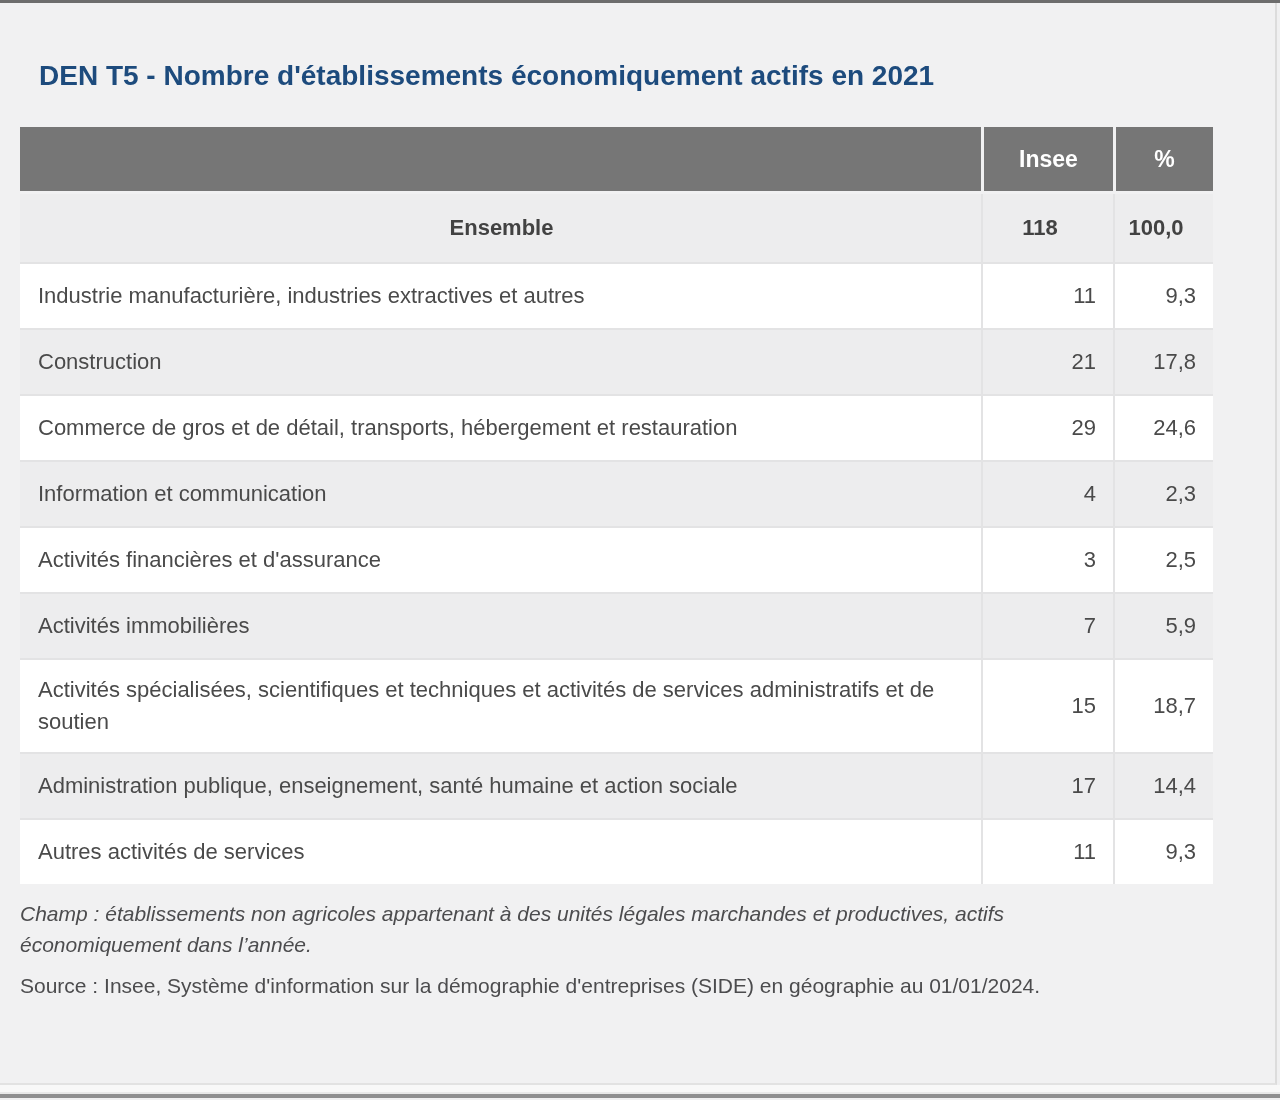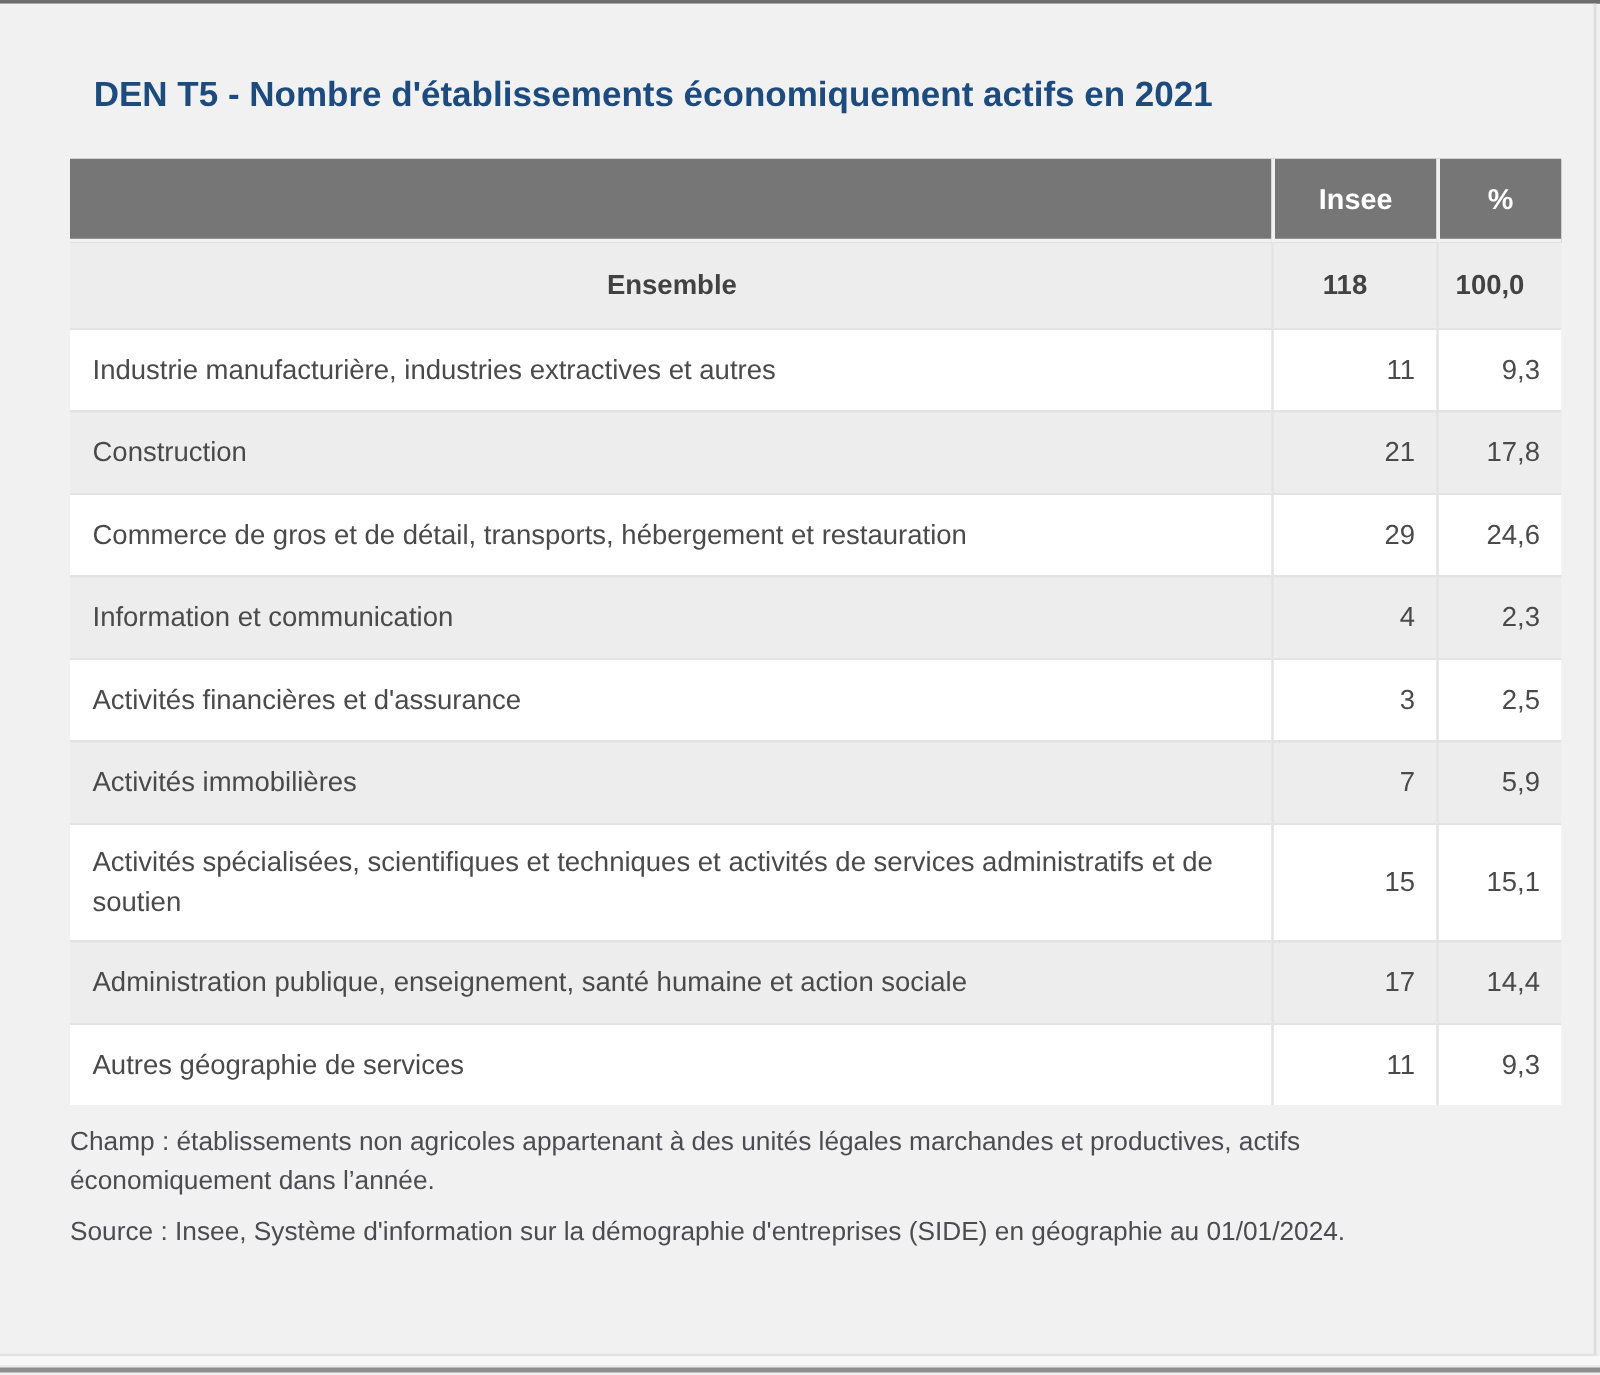--- a/index.html
+++ b/index.html
@@ -17,21 +17,21 @@
     font-family:"Liberation Sans", sans-serif;
     -webkit-font-smoothing:antialiased;
   }
   .top-rule{height:3px;background:#6d6d6d;}
   .card{
     box-sizing:border-box;
     width:1277px;height:1082px;
     background:var(--page-bg);
     border-right:2px solid #dcdcdc;
     border-bottom:2px solid #e2e2e2;
-    padding-left:56px;
+    padding-left:20px;
     overflow:hidden;
   }
   h2.title{
     margin:0;
     padding:54px 0 0 19px;
     font-size:28px;
     line-height:37px;
     font-weight:700;
     color:var(--title-blue);
     letter-spacing:0;
@@ -82,21 +82,21 @@
   }
   .notes{
     margin-top:14px;
     color:#4c4c4e;
     font-size:21px;
   }
   .notes p{
     margin:0 0 10px 0;
     line-height:31px;
   }
-  .note-champ{max-width:1060px;}
+  .note-champ{max-width:1060px;font-style:italic;}
   .note-source{max-width:1175px;}
   .bottom-gap{height:7px;background:#f8f8f8;}
   .bottom-line{height:2px;background:#e9e9e9;}
   .bottom-bar{height:4px;background:#8f8f90;}
 </style>
 </head>
 <body>
 
 <div class="top-rule"></div>
 
@@ -156,31 +156,31 @@
 
   <tr>
     <td class="lbl">Activités immobilières</td>
     <td class="num">7</td>
     <td class="num">5,9</td>
   </tr>
 
   <tr>
     <td class="lbl">Activités spécialisées, scientifiques et techniques et activités de services administratifs et de soutien</td>
     <td class="num">15</td>
-    <td class="num">15,1</td>
+    <td class="num">18,7</td>
   </tr>
 
   <tr>
     <td class="lbl">Administration publique, enseignement, santé humaine et action sociale</td>
     <td class="num">17</td>
     <td class="num">14,4</td>
   </tr>
 
   <tr>
-    <td class="lbl">Autres géographie de services</td>
+    <td class="lbl">Autres activités de services</td>
     <td class="num">11</td>
     <td class="num">9,3</td>
   </tr>
 </tbody>
   </table>
 
   <div class="notes">
     <p class="note-champ">Champ : établissements non agricoles appartenant à des unités légales marchandes et productives, actifs économiquement dans l’année.</p>
     <p class="note-source">Source : Insee, Système d'information sur la démographie d'entreprises (SIDE) en géographie au 01/01/2024.</p>
   </div>

